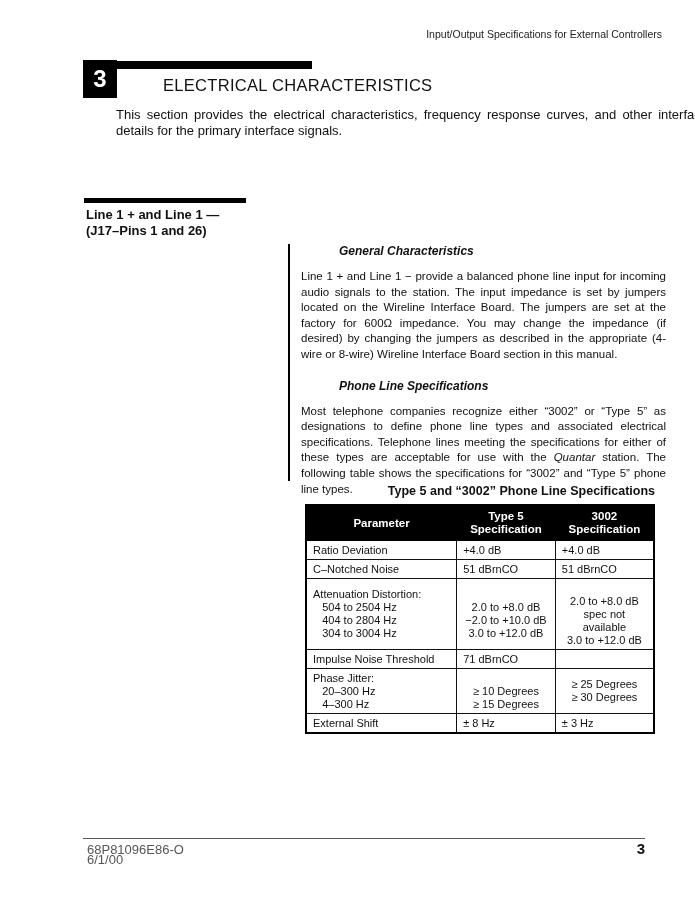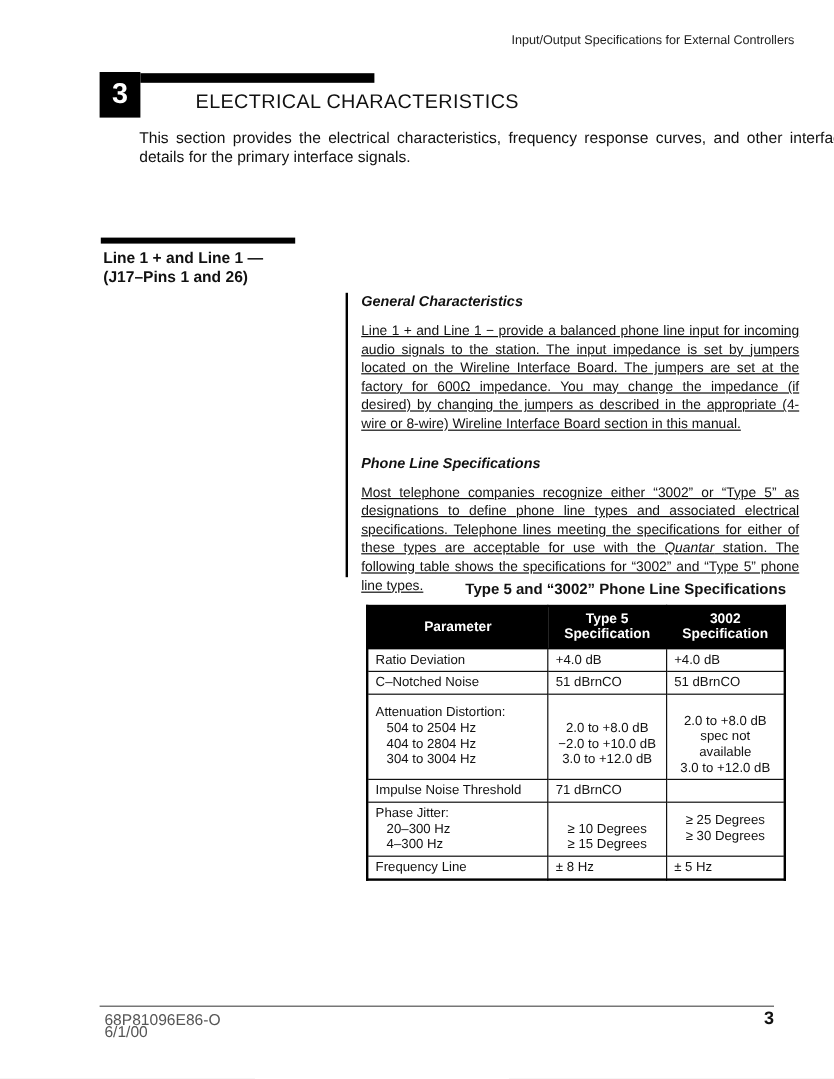--- a/index.html
+++ b/index.html
@@ -45,25 +45,25 @@
     font-size: 13px; font-weight: bold; line-height: 16px;
   }
   .vrule {
     position: absolute; left: 288px; top: 244px;
     width: 1.5px; height: 237px; background: #000;
   }
   .maincol { position: absolute; left: 301px; top: 244px; width: 365px; }
   .subhead {
     font-size: 12px; font-weight: bold; font-style: italic;
     margin-bottom: 11px;
+    margin-left: 38px;
   }
   .bodypara {
     font-size: 11.5px; line-height: 15.6px; text-align: justify;
     margin-bottom: 16px;
-    text-decoration: underline;
   }
   .bodypara .em { font-style: italic; }
   .table-title {
     position: absolute; left: 305px; top: 484px; width: 350px;
     text-align: right; font-size: 12.5px; font-weight: bold;
   }
   .spec-table {
     position: absolute; left: 305px; top: 504px; width: 350px;
     border-collapse: collapse;
     border: 2px solid #000;
@@ -183,23 +183,23 @@
           <td>Phase Jitter:
    20–300 Hz
    4–300 Hz</td>
           <td class="center">
 ≥ 10 Degrees
 ≥ 15 Degrees</td>
           <td class="center">≥ 25 Degrees
 ≥ 30 Degrees</td>
         </tr>
         <tr>
-          <td>Frequency Line</td>
+          <td>External Shift</td>
           <td>± 8 Hz</td>
-          <td>± 5 Hz</td>
+          <td>± 3 Hz</td>
         </tr>
       </tbody>
   </table>
 
   <div class="footer-rule"></div>
   <div class="footer-left">
     <div>68P81096E86-O</div>
     <div>6/1/00</div>
   </div>
   <div class="page-number">3</div>

